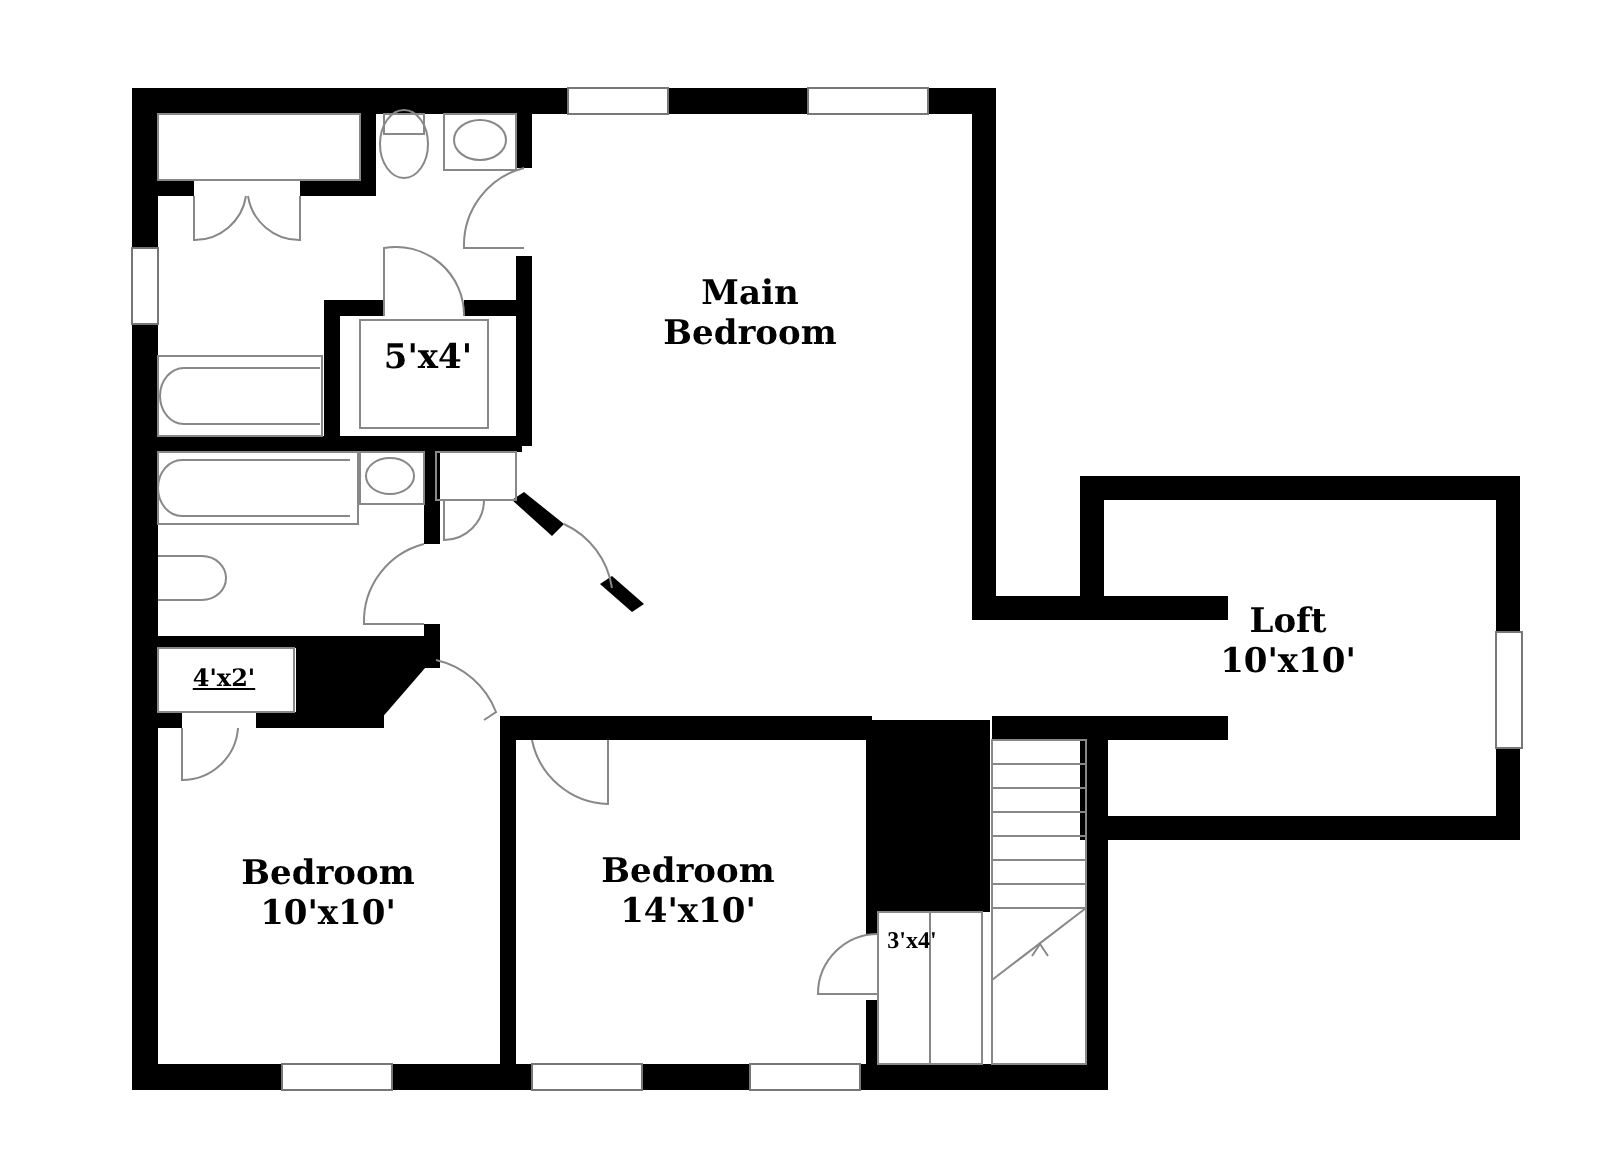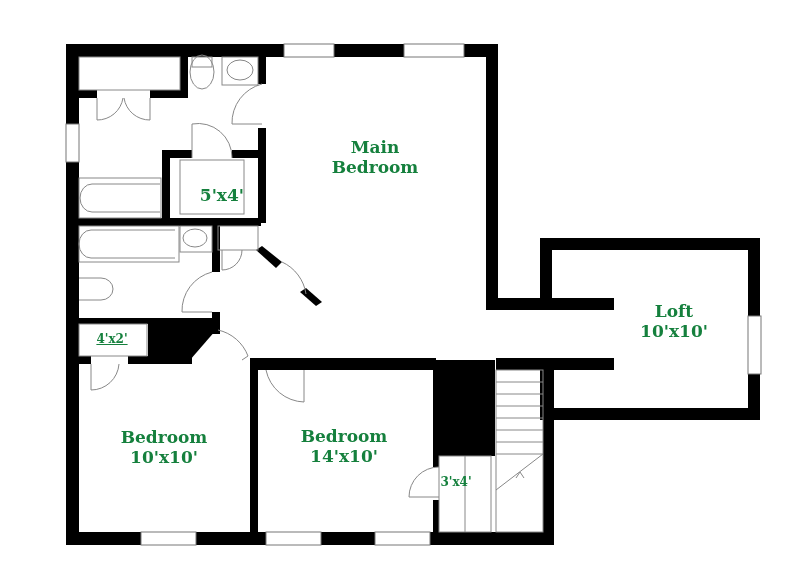--- a/index.html
+++ b/index.html
@@ -1,18 +1,18 @@
 <!DOCTYPE html>
 <html><head>
 <meta charset="utf-8">
 <style>
   html, body { margin:0; padding:0; background:#ffffff; }
   body { width:800px; height:582px; position:relative; overflow:hidden; font-family:"DejaVu Serif","Liberation Serif",serif; }
   svg { position:absolute; left:0; top:0; }
-  .label { position:absolute; text-align:center; color:#15803d; font-weight:bold; line-height:1.15; }
+  .label { position:absolute; text-align:center; color:#000000; font-weight:bold; line-height:1.15; }
   .lg { font-size:17px; }
   .sm { font-size:12px; }
 </style>
 </head>
 <body>
 
 <svg width="800" height="582" viewBox="0 0 800 582">
 
   <g fill="#000">
 
@@ -128,38 +128,38 @@
     <path d="M465 456 v76"></path>
     <path d="M439 467 a30 30 0 0 0 -30 30 h30"></path>
   </g>
 </svg>
 
 <div class="label lg" style="left:320px; top:138px; width:110px;">
   <div>Main</div>
   <div>Bedroom</div>
 </div>
 
-<div class="label lg" style="left:624px; top:302px; width:100px;text-align:center;">
+<div class="label lg" style="left:594px; top:302px; width:100px;text-align:center;">
   <div>Loft</div>
   <div>10'x10'</div>
 </div>
 
 <div class="label lg" style="left:104px; top:428px; width:120px;">
   <div>Bedroom</div>
   <div>10'x10'</div>
 </div>
 
 <div class="label lg" style="left:284px; top:427px; width:120px;">
   <div>Bedroom</div>
   <div>14'x10'</div>
 </div>
 
-<div class="label lg" style="left:184px; top:186px; width:60px;text-align:right;">
+<div class="label lg" style="left:184px; top:170px; width:60px;">
   <div>5'x4'</div>
 </div>
 
 <div class="label sm" style="left:86px; top:333px; width:52px;text-decoration:underline;">
   <div>4'x2'</div>
 </div>
 
-<div class="label sm" style="left:436px; top:476px; width:40px;">
+<div class="label sm" style="left:436px; top:464px; width:40px;font-family:Liberation Serif, serif;">
   <div>3'x4'</div>
 </div>
 
 </body></html>

